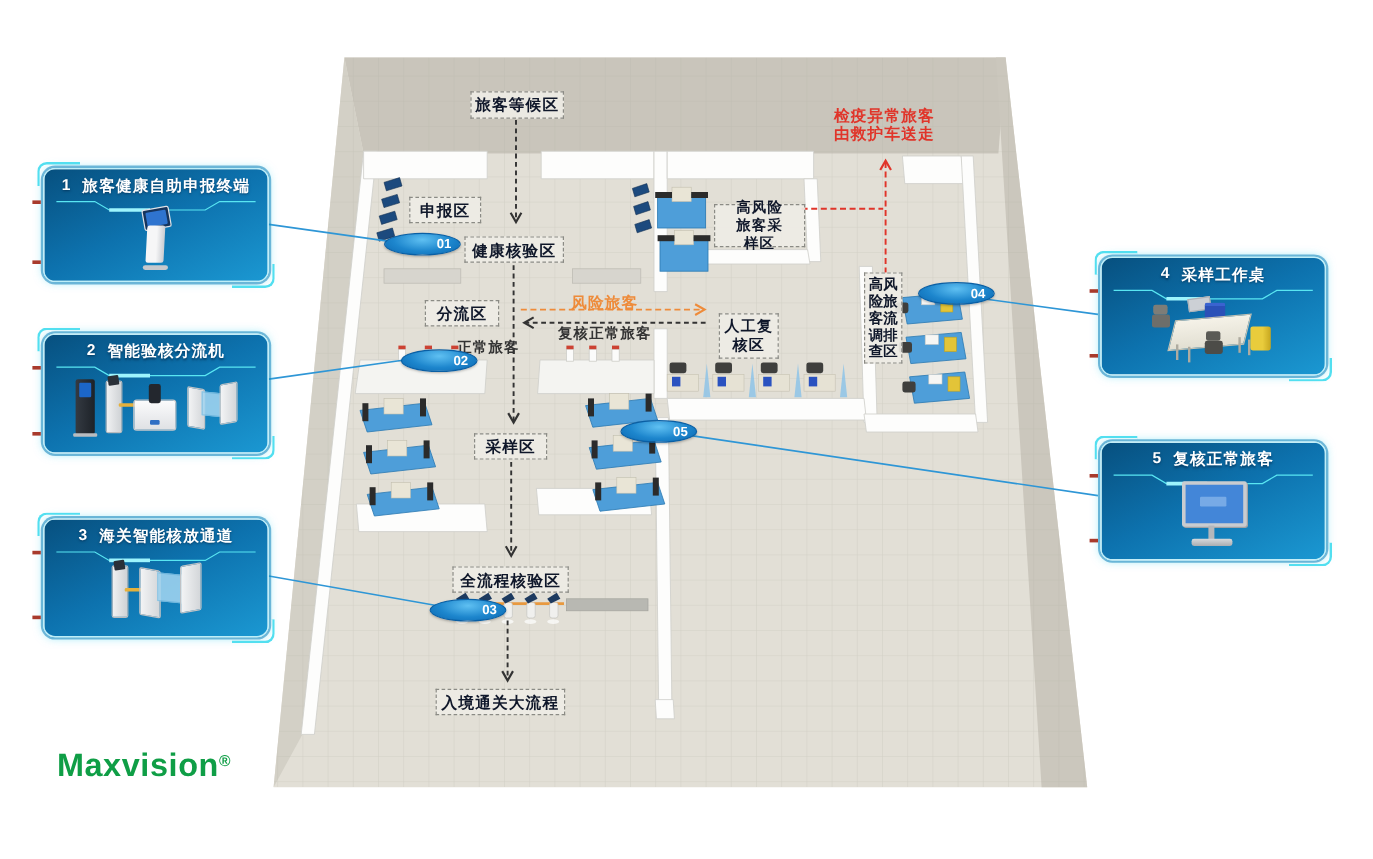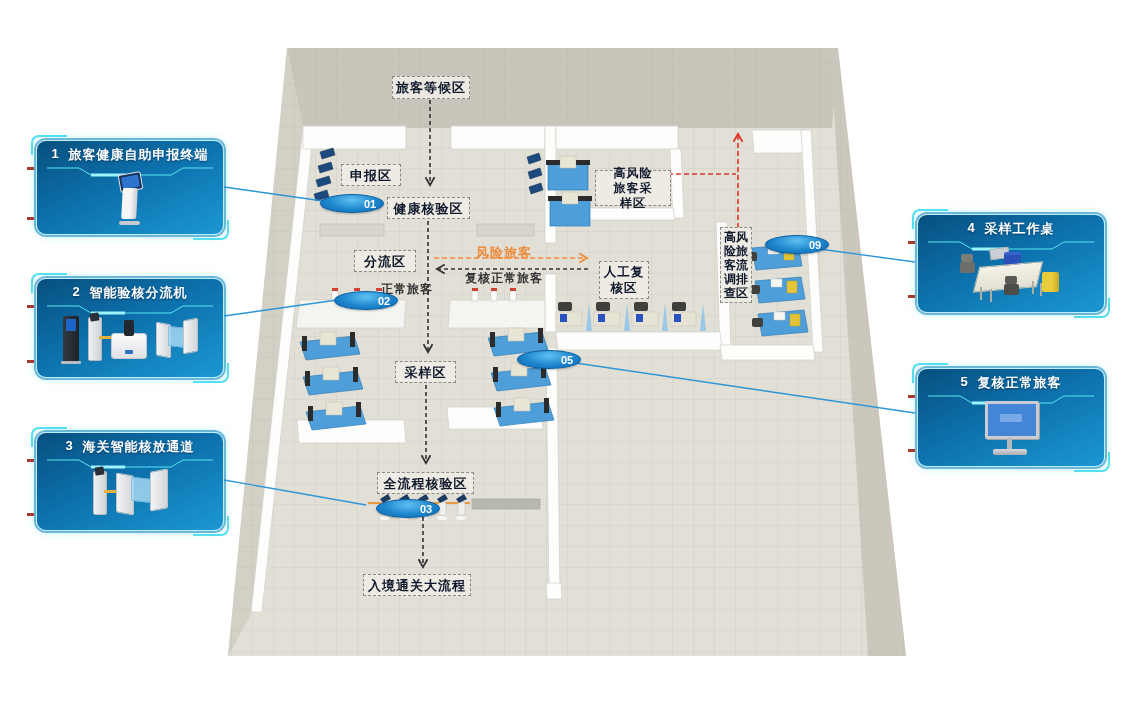--- a/index.html
+++ b/index.html
@@ -32,21 +32,21 @@
   .fl-quar   {left:679px;top:89px;width:116px;font-size:13px;color:#e0352a;
               text-align:center;line-height:15px;letter-spacing:1px;}
 
   
   .marker{position:absolute;width:26px;height:17px;border-radius:50%;
           background:radial-gradient(ellipse at 50% 28%,#5fc0f2 0%,#1d86cd 55%,#0b67b0 100%);
           border:1px solid #0a5fa4;color:#fff;font-size:11px;font-weight:bold;
           display:flex;align-items:center;justify-content:center;
           box-shadow:0 1px 2px rgba(0,0,0,.25);padding-left:36px;}
   .mk-01{left:320px;top:194px;} .mk-02{left:334px;top:291px;}
-  .mk-03{left:376px;top:499px;} .mk-04{left:765px;top:235px;}
+  .mk-03{left:358px;top:499px;} .mk-04{left:765px;top:235px;}
   .mk-05{left:517px;top:350px;}
 
   
   .callout{position:absolute;width:186px;height:96px;border-radius:10px;
            background:linear-gradient(155deg,#07507f 0%,#0d72ae 48%,#1b98d2 100%);
            border:1px solid #bdeef8;
            box-shadow:0 0 0 2px rgba(18,130,185,.55),0 0 8px rgba(70,214,240,.55);}
   .co-1{left:36px;top:140px;height:93px;} .co-2{left:36px;top:278px;height:98px;}
   .co-3{left:36px;top:432px;height:97px;}
   .co-4{left:917px;top:214px;height:97px;} .co-5{left:917px;top:368px;height:97px;}
@@ -374,25 +374,29 @@
   <div class="zone z-sampling">采样区</div>
   <div class="zone z-fullproc">全流程核验区</div>
   <div class="zone z-entry">入境通关大流程</div>
   <div class="zone z-manual">人工复核区</div>
   <div class="zone z-hrsamp">高风险旅客采样区</div>
   <div class="zone z-hrsurvey">高风险旅客流调排查区</div>
 
   <div class="flow-label fl-risk">风险旅客</div>
   <div class="flow-label fl-recheck">复核正常旅客</div>
   <div class="flow-label fl-normal">正常旅客</div>
+  <div class="flow-label fl-quar">
+    <div>检疫异常旅客</div>
+    <div>由救护车送走</div>
+  </div>
 
   <div class="marker mk-01">01</div>
   <div class="marker mk-02">02</div>
   <div class="marker mk-03">03</div>
-  <div class="marker mk-04">09</div>
+  <div class="marker mk-04">04</div>
   <div class="marker mk-05">05</div>
 
   <div class="callout co-1">
     <div class="co-tick-a"></div>
     <div class="co-tick-b"></div>
     <div class="co-title">
       <span>1</span>
       <span>旅客健康自助申报终端</span>
     </div>
     <svg class="co-line" width="170" height="12">
@@ -493,15 +497,16 @@
     <div class="co-art">
       <div class="monitor">
           <div class="scr"></div>
           <div class="pole"></div>
           <div class="base"></div>
         </div>
     </div>
   </div>
 
   <div class="logo">
+    <div class="en"><span>Maxvision</span><sup>®</sup></div>
   </div>
 
 </div>
 
 </body></html>

